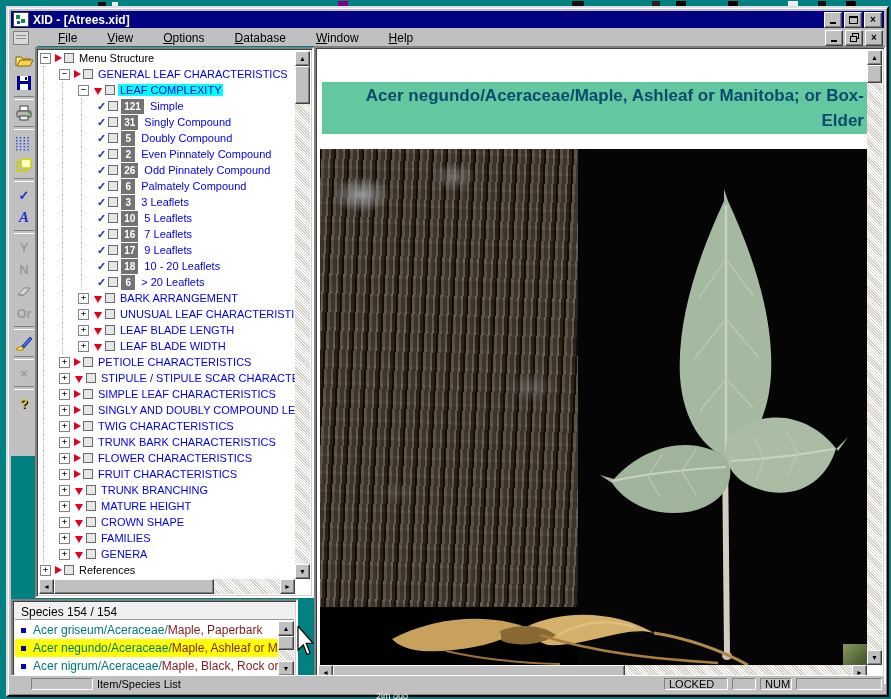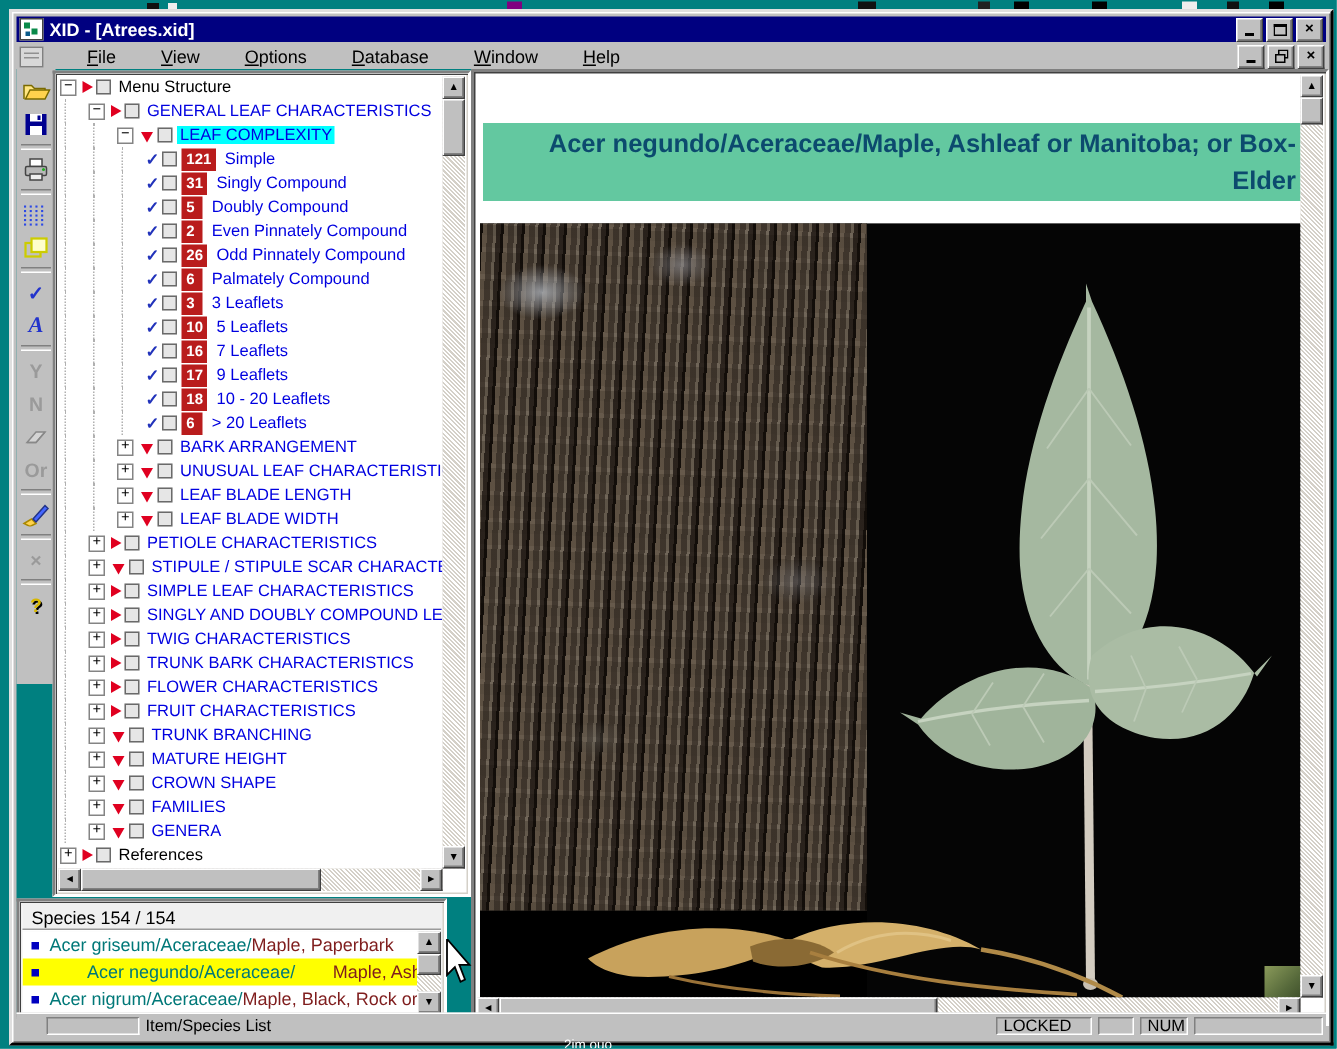--- a/index.html
+++ b/index.html
@@ -52,33 +52,33 @@
   .trow{height:16px;display:flex;align-items:center;font-size:11px;white-space:nowrap;}
   .ind{width:14px;height:16px;flex:0 0 auto;border-left:1px dotted #b0b0b0;margin-left:4px;}
   .expander{width:9px;height:9px;background:#fff;border:1px solid #848484;flex:0 0 auto;
             font-size:9px;line-height:7px;text-align:center;color:#000;margin:0 2px 0 1px;font-family:"DejaVu Sans Mono",monospace;}
   .arrow-right{width:0;height:0;border-left:7px solid #e00020;border-top:4px solid transparent;
                border-bottom:4px solid transparent;margin:0 2px;flex:0 0 auto;}
   .arrow-down{width:0;height:0;border-top:7px solid #e00020;border-left:4px solid transparent;
               border-right:4px solid transparent;margin:2px 3px 0 3px;flex:0 0 auto;}
   .tcheck{color:#2233bb;font-weight:bold;font-size:11px;margin:0 2px 0 1px;flex:0 0 auto;}
   .tsquare{width:8px;height:8px;border:1px solid #6a6a6a;background:#e6e6e6;margin-right:3px;flex:0 0 auto;}
-  .tbadge{background:#b91c1c;color:#fff;font-size:10px;font-weight:bold;padding:2px 3px;
-          margin-right:4px;flex:0 0 auto;min-width:8px;}
+  .tbadge{background:#737373;color:#fff;font-size:10px;font-weight:bold;padding:2px 3px;
+          margin-right:4px;flex:0 0 auto;min-width:8px;text-align:center;}
   .tlabel{padding:0 2px;}
   .tlabel.blue{color:#0000e0;} .tlabel.black{color:#000;}
   .tlabel.selected{background:#00ffff;}
   
   .species-panel{left:0;top:553px;width:287px;height:81px;background:#f0f0f0;}
   .species-header{position:absolute;left:2px;top:2px;right:2px;height:17px;background:#f0f0f0;
                   font-size:12px;color:#000;padding:2px 0 0 6px;box-sizing:border-box;
                   border-bottom:1px solid #9a9a9a;box-shadow:0 1px 0 #fff;}
   .species-list{position:absolute;left:2px;top:20px;right:18px;bottom:2px;background:#fff;overflow:hidden;}
   .srow{height:18px;display:flex;align-items:center;font-size:12px;white-space:nowrap;overflow:hidden;}
-  .srow.selected{background:#ffff00;gap:25px;}
+  .srow.selected{background:#ffff00;}
   .sbullet{width:5px;height:5px;background:#0000c0;margin:0 7px 0 6px;flex:0 0 auto;}
   .slatin{color:#007878;} .scommon{color:#7f1d1d;}
   
   .detail-panel{left:303px;top:0;width:572px;height:638px;}
   .detail-content{position:absolute;left:2px;top:2px;right:17px;bottom:17px;background:#fff;overflow:hidden;}
   .banner{position:absolute;left:4px;top:32px;width:546px;height:52px;background:#63c8a0;
           color:#0c4a6e;font-weight:bold;font-size:17px;line-height:25px;text-align:right;
           padding:1px 4px;box-sizing:border-box;}
   .photos{position:absolute;left:2px;top:99px;width:549px;height:521px;background:#000;}
   .bark{position:absolute;left:0;top:0;width:258px;height:458px;background-color:#3d362e;

